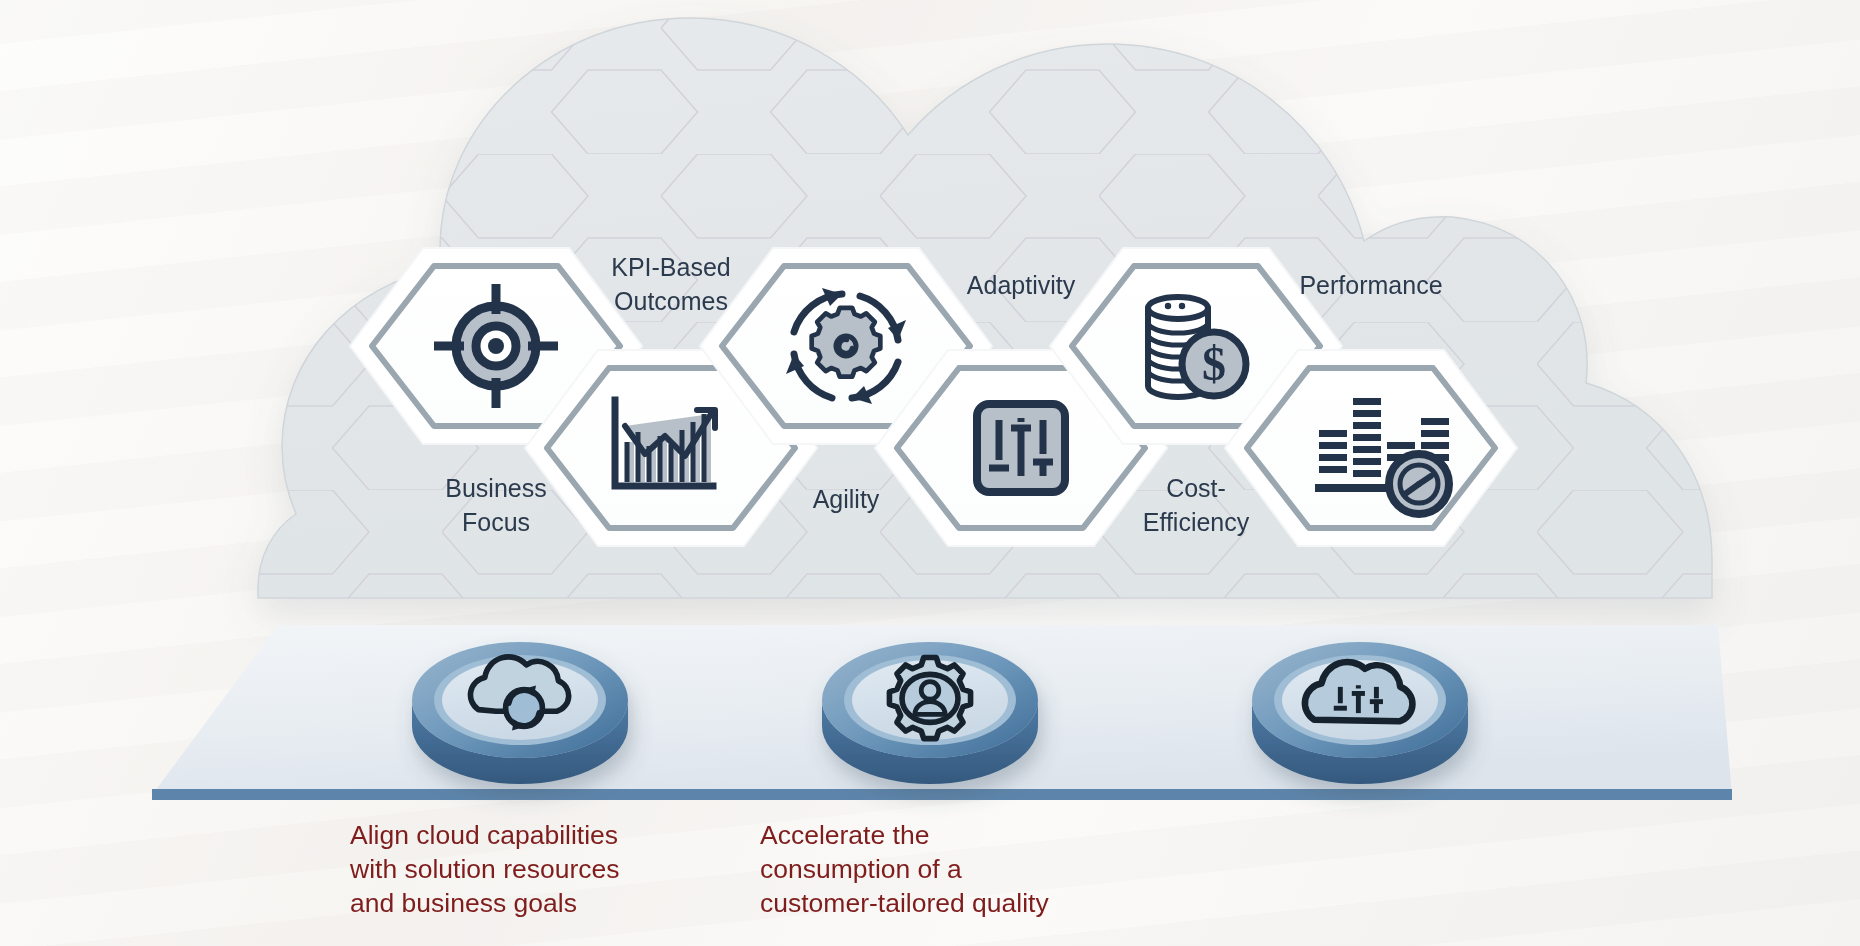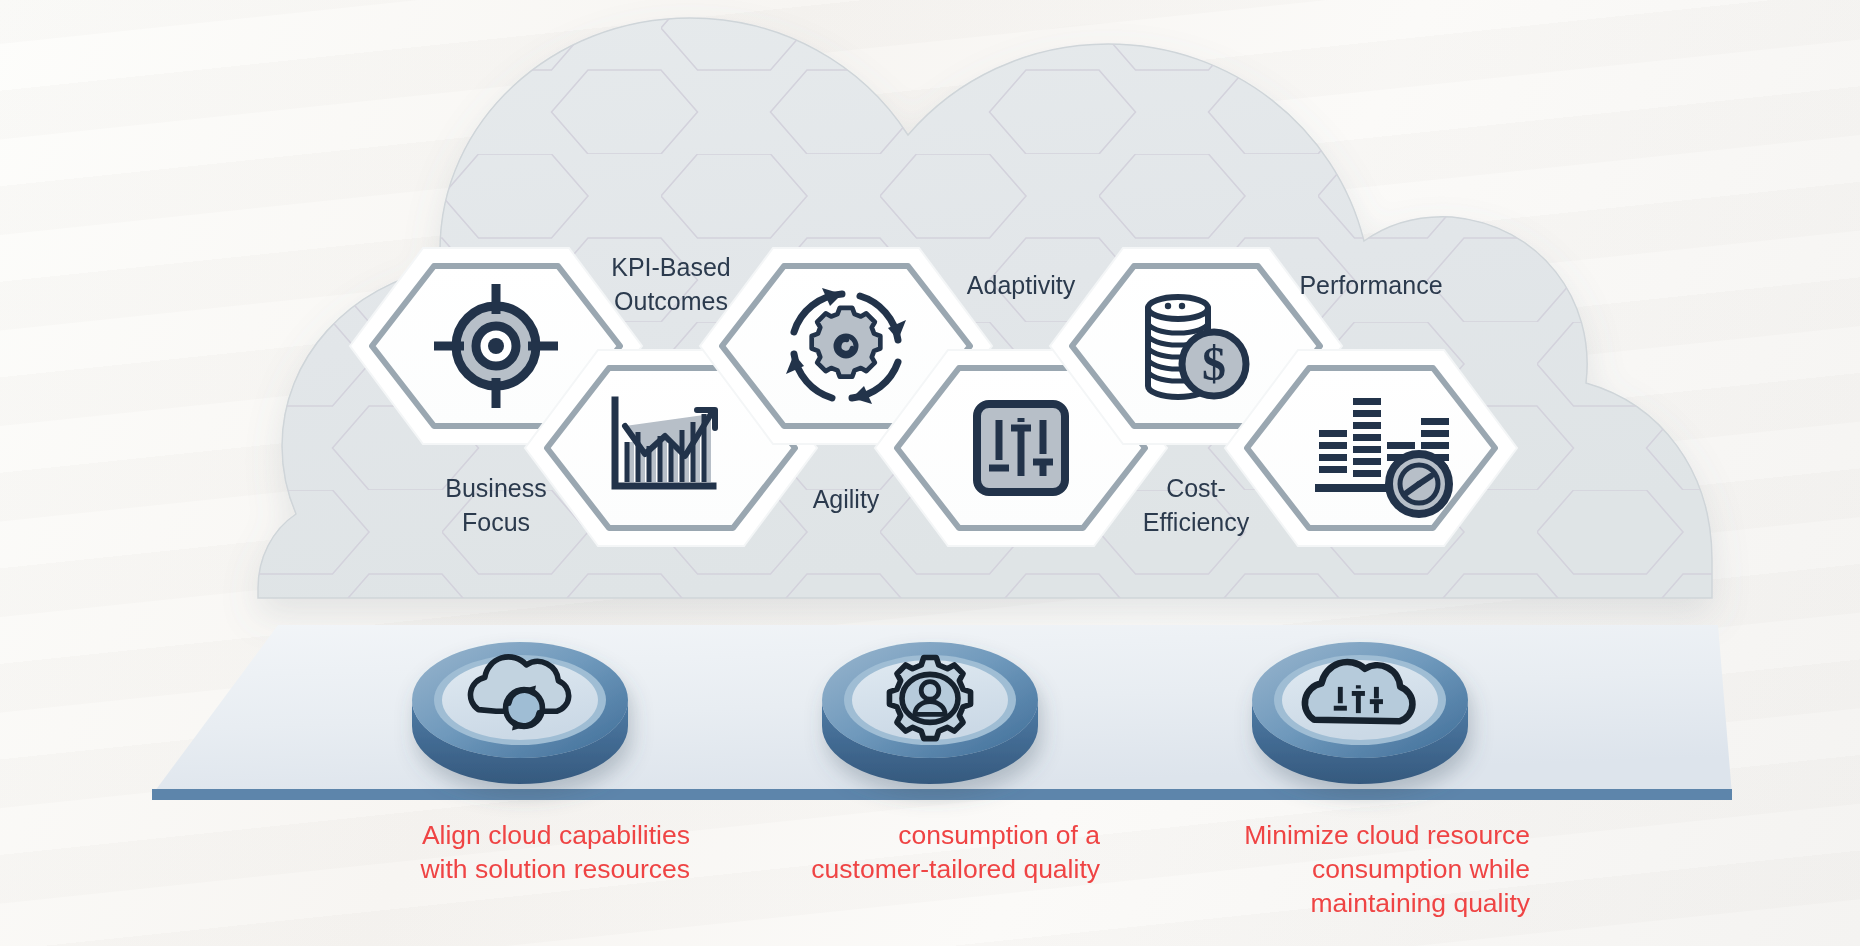--- a/index.html
+++ b/index.html
@@ -22,25 +22,25 @@
   svg.layer{position:absolute;left:0;top:0;width:1860px;height:946px;}
 
   .hexlabel{
     font-family:"Liberation Sans","DejaVu Sans",sans-serif;
     font-size:25px;
     fill:#2b3a4d;
     text-anchor:middle;
   }
   .caption{
     position:absolute;
-    text-align:right;
+    text-align:left;
     font-family:"Liberation Sans","DejaVu Sans",sans-serif;
     font-size:26.5px;
     line-height:34px;
-    color:#ef4444;
+    color:#7f1d1d;
     width:340px;
   }
 </style>
 </head>
 <body>
 
 <div id="stage">
 
   <div id="bg"></div>
 
@@ -359,26 +359,23 @@
           <line x1="12" y1="2" x2="28" y2="2"></line>
           <line x1="20" y1="2" x2="20" y2="16"></line>
         </g>
       </g>
     </g>
   </svg>
 
   <div class="caption" style="left:350px;top:818px;">
     <div>Align cloud capabilities</div>
     <div>with solution resources</div>
+    <div>and business goals</div>
   </div>
 
   <div class="caption" style="left:760px;top:818px;">
+    <div>Accelerate the</div>
     <div>consumption of a</div>
     <div>customer-tailored quality</div>
   </div>
 
-  <div class="caption" style="left:1190px;top:818px;">
-    <div>Minimize cloud resource</div>
-    <div>consumption while</div>
-    <div>maintaining quality</div>
-  </div>
 
 </div>
 
 </body></html>

